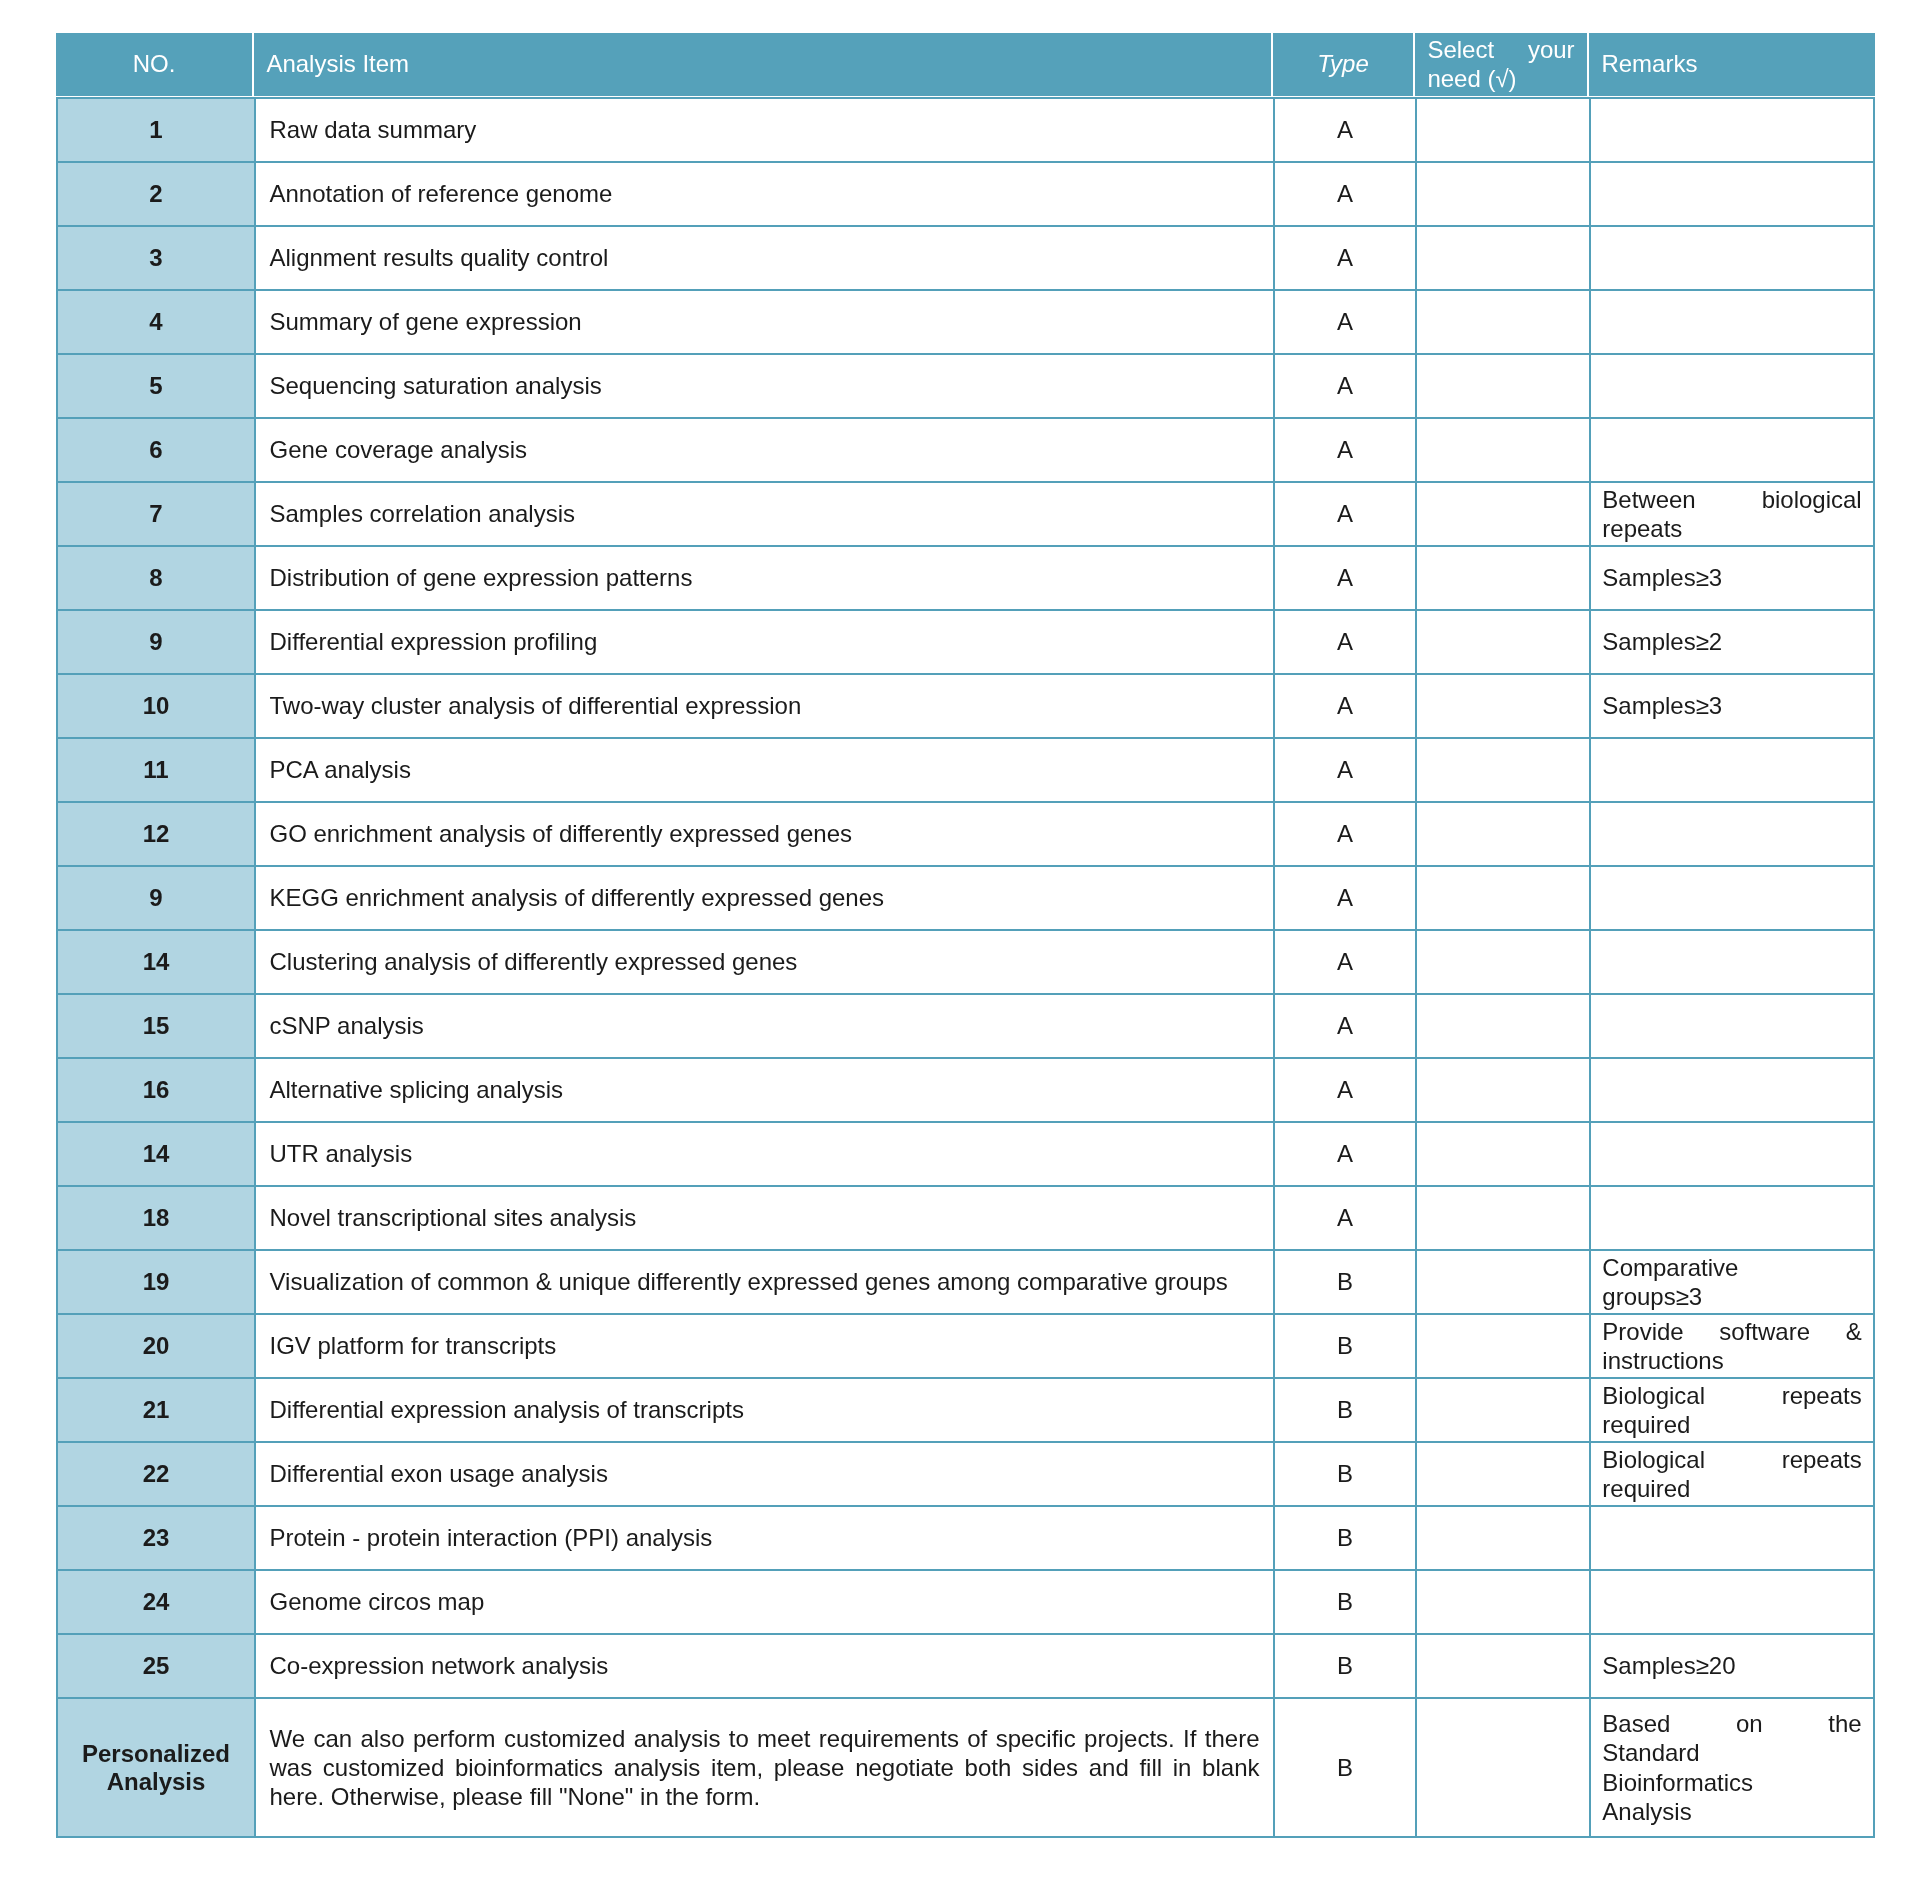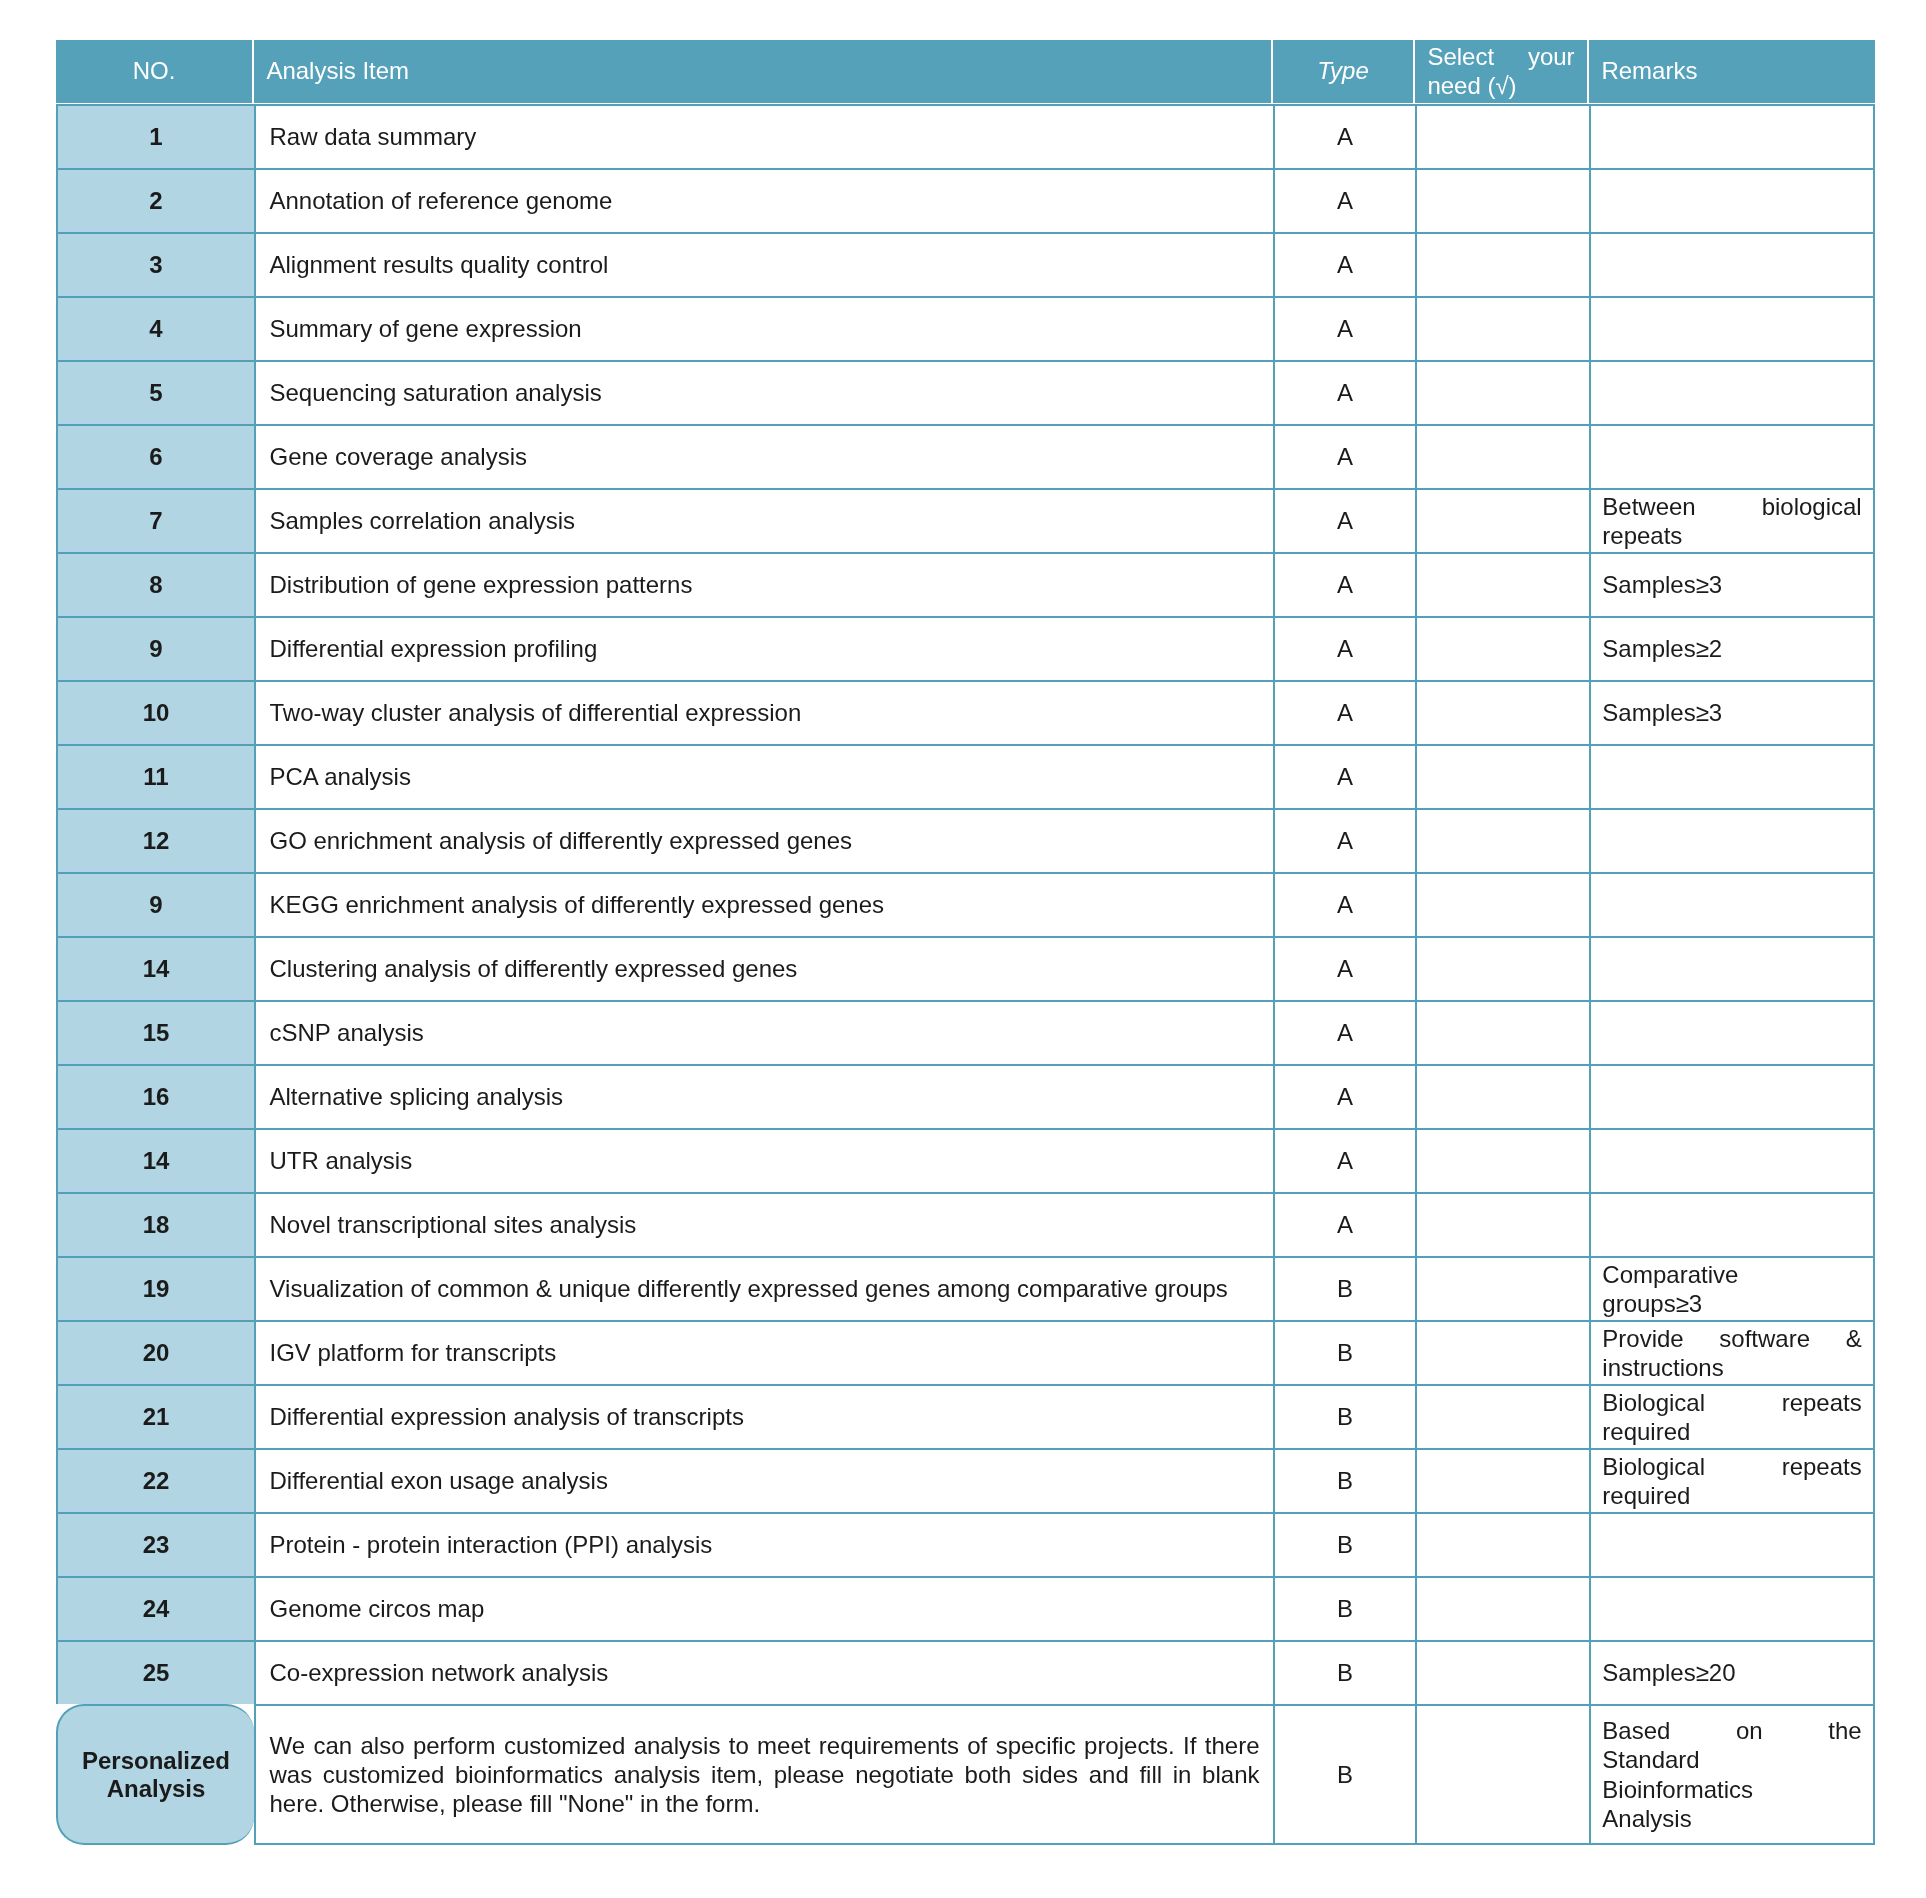--- a/index.html
+++ b/index.html
@@ -7,21 +7,21 @@
   body {
     width: 1926px;
     height: 1899px;
     background: #ffffff;
     font-family: "Liberation Sans", sans-serif;
     position: relative;
   }
   table.analysis {
     position: absolute;
     left: 56px;
-    top: 40px;
+    top: 33px;
     width: 1819px;
     border-collapse: separate;
     border-spacing: 0;
     table-layout: fixed;
   }
   thead tr { height: 64px; }
   tbody tr { height: 64px; }
   tbody tr.personalized { height: 141px; }
 
   th {
@@ -56,21 +56,21 @@
   td:last-child { border-right: 2.3px solid #54a0b9; }
   tbody tr:last-child td { border-bottom: 2.3px solid #54a0b9; }
 
   td.c-no {
     background: #b1d5e2;
     text-align: center;
     font-weight: 700;
     white-space: pre-line;
     padding: 0 4.5px;
   }
-  tr.personalized td.c-no { line-height: 1.15; border-radius: 28px; }
+  tr.personalized td.c-no { line-height: 1.15; }
   td.c-item { text-align: justify; }
   td.c-type { text-align: center; padding: 0; font-weight: 400; }
   td.c-need { }
   td.c-remarks {
     white-space: pre-line;
     text-align: justify;
     text-align-last: justify;
     padding: 0 11.3px;
     margin-left: 20px;
   }

